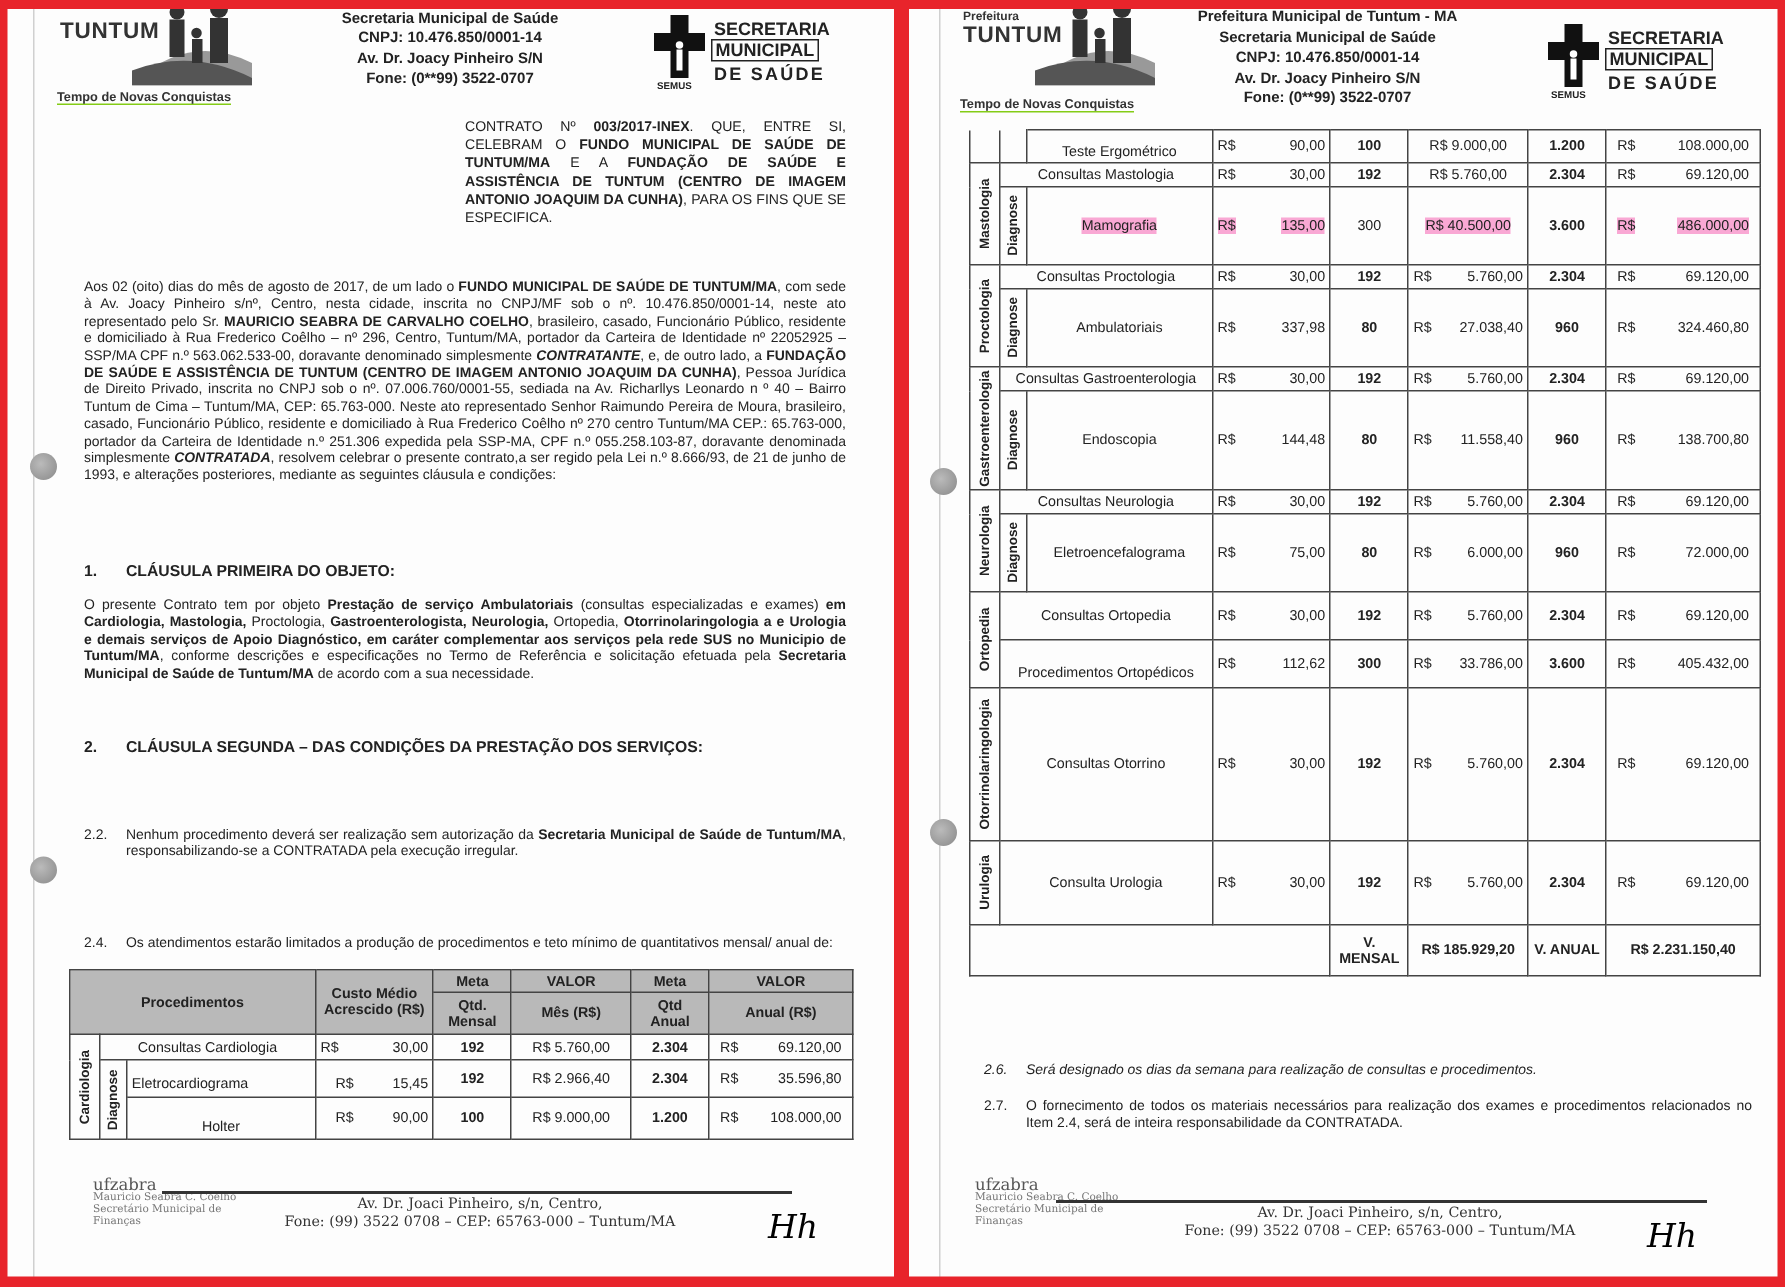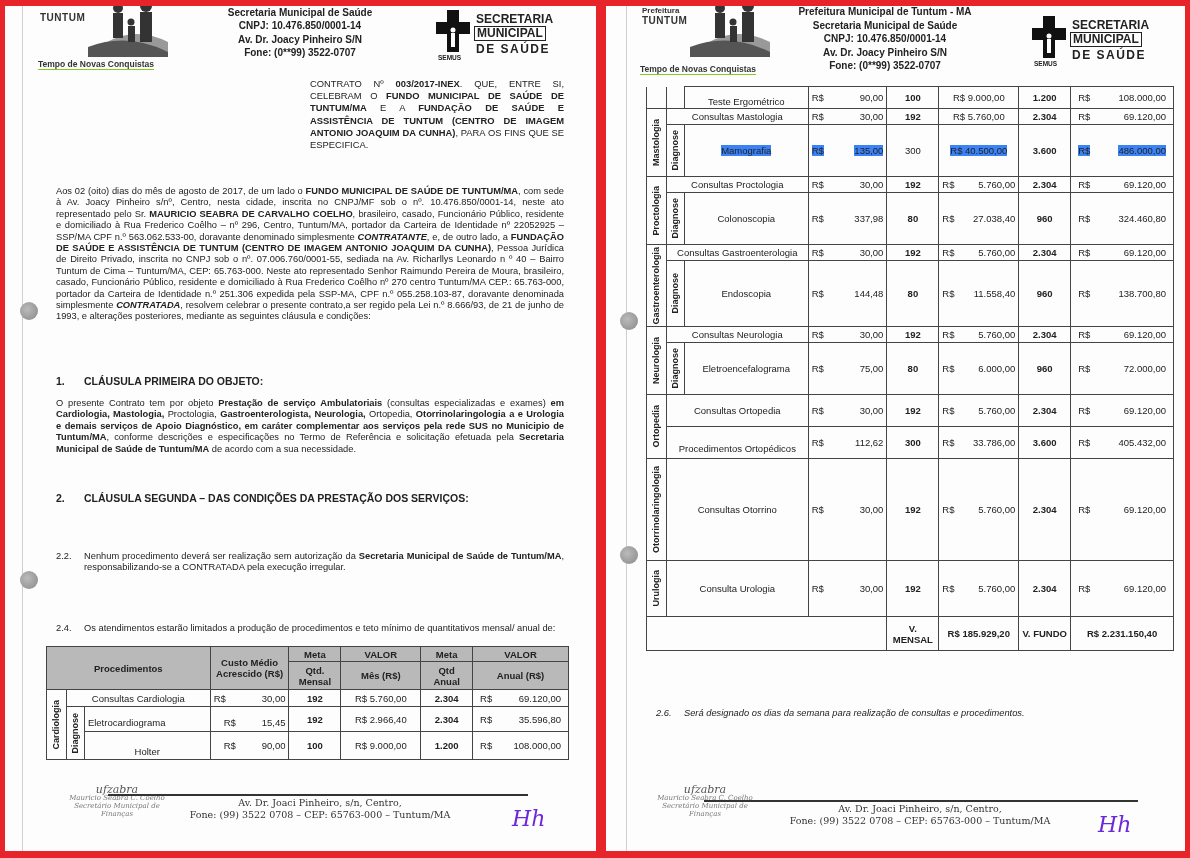--- a/index.html
+++ b/index.html
@@ -9,21 +9,21 @@
   .divider { position: absolute; left: 596px; top: 0; width: 10px; height: 858px; background: #e8242b; z-index: 9; }
   .page { position: absolute; top: 0; height: 858px; background: #fdfdfd; overflow: hidden; }
   .page.left { left: 0; width: 598px; }
   .page.right { left: 604px; width: 586px; }
   .margin-line { position: absolute; top: 0; bottom: 0; width: 1px; background: #d0d0d0; }
   .hole { position: absolute; width: 18px; height: 18px; border-radius: 50%; background: radial-gradient(circle at 40% 40%, #bbb, #888); }
 
   
   .logo { position: absolute; width: 130px; height: 70px; }
   .logo .pref { position: absolute; left: 2px; top: 4px; font-size: 8px; font-weight: bold; color: #333; }
-  .logo .tuntum { position: absolute; left: 2px; top: 10px; font-size: 10px; font-weight: bold; color: #333; letter-spacing: .5px; }
+  .logo .tuntum { position: absolute; left: 2px; top: 10px; font-size: 15px; font-weight: bold; color: #333; letter-spacing: .5px; }
   .logo .people { position: absolute; left: 50px; top: 0px; width: 80px; height: 55px; }
   .logo .slogan { position: absolute; left: 0px; top: 57px; font-size: 8.5px; font-weight: bold; color: #333; border-bottom: 1px solid #84cc16; white-space: nowrap; }
   .hdr-center { position: absolute; text-align: center; font-size: 10px; font-weight: bold; line-height: 13.5px; color: #222; }
   .semus { position: absolute; width: 120px; height: 60px; }
   .semus .cross { position: absolute; left: 0; top: 8px; width: 34px; height: 42px; }
   .semus .t1 { position: absolute; left: 40px; top: 10px; font-size: 12px; font-weight: bold; }
   .semus .t2 { position: absolute; left: 38px; top: 24px; font-size: 12px; font-weight: bold; border: 1px solid #222; padding: 0 2px; line-height: 13px; }
   .semus .t3 { position: absolute; left: 40px; top: 40px; font-size: 12px; font-weight: bold; letter-spacing: 1.5px; }
   .semus .t4 { position: absolute; left: 2px; top: 52px; font-size: 6.5px; font-weight: bold; }
 
@@ -33,27 +33,27 @@
   .item { position: absolute; font-size: 9.3px; line-height: 11.4px; text-align: justify; }
   .item .num { position: absolute; left: 0; top: 0; }
   .item .body { margin-left: 28px; }
 
   table.t { position: absolute; border-collapse: collapse; font-size: 9.5px; color: #222; }
   table.t td { border: 1px solid #444; padding: 0 3px; vertical-align: middle; text-align: center; }
   table.t .hd { background: #b9b9b9; font-weight: bold; font-size: 9.5px; line-height: 11px; }
   .vert { writing-mode: vertical-rl; transform: rotate(180deg); font-weight: bold; font-size: 9px; white-space: nowrap; margin: 0 auto; }
   .money { display: flex; justify-content: space-between; white-space: nowrap; }
   .bold { font-weight: bold; }
-  .hl { background: #3b82f6; text-align: center; }
+  .hl { background: #f9a8d4; text-align: center; }
 
   .footer-line { position: absolute; height: 1.5px; background: #333; }
   .footer-addr { position: absolute; text-align: center; font-family: "DejaVu Serif", serif; font-size: 9.5px; line-height: 12px; color: #333; }
-  .sig { position: absolute; font-family: "DejaVu Serif", serif; font-style: italic; color: #777; font-size: 7px; line-height: 8px; text-align: center; }
+  .sig { position: absolute; font-family: "DejaVu Serif", serif; color: #777; font-size: 7px; line-height: 8px; }
   .sig .scrib { font-size: 11px; color: #555; }
-  .initials { position: absolute; font-family: "DejaVu Serif", serif; font-style: italic; font-size: 22px; color: #6d28d9; }
+  .initials { position: absolute; font-family: "DejaVu Serif", serif; font-style: italic; font-size: 22px; color: #000000; }
 </style>
 </head>
 <body>
 
 <div class="page left">
   <div class="margin-line" style="left:22px"></div>
   <div class="hole" style="left:20px; top:302px"></div>
   <div class="hole" style="left:20px; top:571px"></div>
 
   <div class="logo" style="left:38px; top:2px">
@@ -363,21 +363,21 @@
             <div class="money" style="padding:0 4px">
               <span>R$</span>
               <span>69.120,00</span>
             </div>
           </td>
         </tr>
         <tr style="height: 52px;">
           <td style="padding:0">
             <div class="vert">Diagnose</div>
           </td>
-          <td><span>Colonoscopia</span></td>
+          <td><span>Ambulatoriais</span></td>
           <td>
             <div class="money">
               <span>R$</span>
               <span>337,98</span>
             </div>
           </td>
           <td class="bold">80</td>
           <td>
             <div class="money">
               <span>R$</span>
@@ -596,30 +596,34 @@
               <span>69.120,00</span>
             </div>
           </td>
         </tr>
       </tbody>
     <tbody>
         <tr style="height:34px">
       <td colspan="4"></td>
       <td class="bold">V. MENSAL</td>
       <td class="bold">R$ 185.929,20</td>
-      <td class="bold">V. FUNDO</td>
+      <td class="bold">V. ANUAL</td>
       <td class="bold">R$ 2.231.150,40</td>
     </tr>
   </tbody>
     </table>
 
   <div class="item" style="left:52px; top:708px; width:512px;font-style:italic;">
     <span class="num">2.6.</span>
     <div class="body">Será designado os dias da semana para realização de  consultas e procedimentos.</div>
   </div>
+  <div class="item" style="left:52px; top:732px; width:512px;">
+    <span class="num">2.7.</span>
+    <div class="body">O fornecimento de todos os materiais necessários para realização dos exames e procedimentos relacionados no Item 2.4, será de inteira responsabilidade da CONTRATADA.</div>
+  </div>
 
   <div class="sig" style="left:46px; top:786px; width:110px;">
     <div class="scrib">ufzabra</div>
     <div>Mauricio Seabra C. Coelho</div>
     <div>Secretário Municipal de Finanças</div>
   </div>
   <div class="footer-line" style="left:100px; top:800px; width:434px;"></div>
   <div class="footer-addr" style="left:156px; top:803px; width:320px;">
     <div>Av. Dr. Joaci Pinheiro, s/n, Centro,</div>
     <div>Fone: (99) 3522 0708 – CEP: 65763-000 – Tuntum/MA</div>

